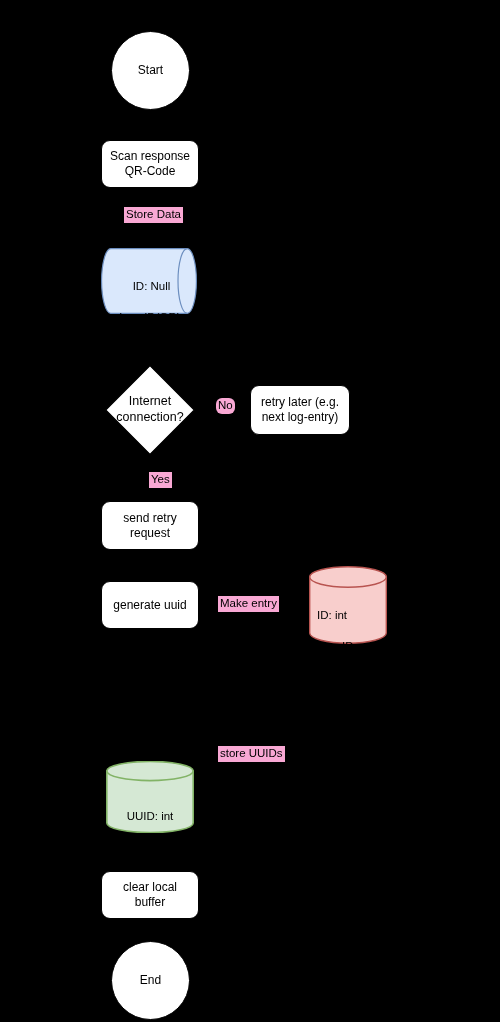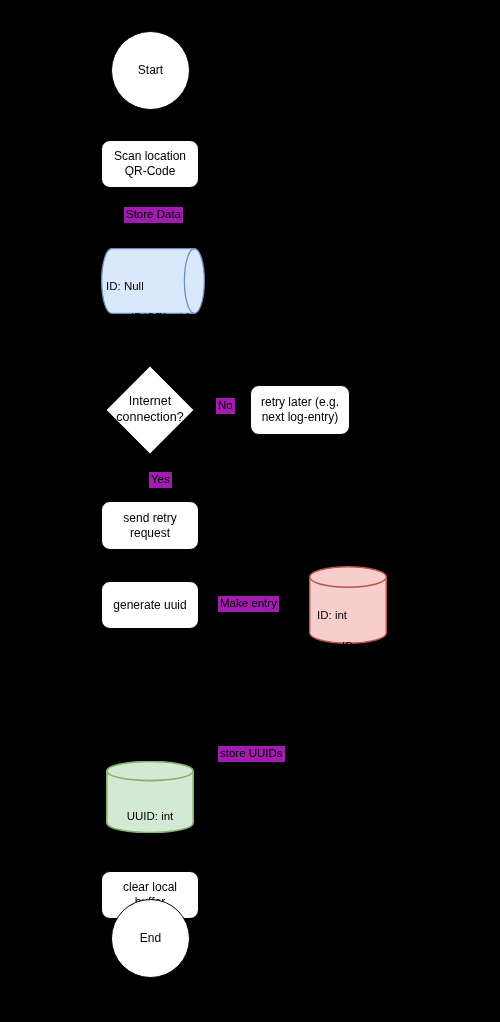--- a/index.html
+++ b/index.html
@@ -63,21 +63,21 @@
     align-items: center;
     justify-content: center;
     text-align: center;
     color: #000000;
     font-size: 12.5px;
     line-height: 1.25;
   }
   
   .edge-label {
     position: absolute;
-    background: #a21caf;
+    background: #f9a8d4;
     color: #000000;
     font-size: 11.5px;
     line-height: 1.2;
     padding: 1px 2px;
     white-space: nowrap;
   }
   
   .cylinder {
     position: absolute;
   }
@@ -107,49 +107,49 @@
 </head>
 <body>
 
 <div id="canvas">
 
   <div class="node terminator" style="left:111px; top:31px; width:79px; height:79px;">
     <span>Start</span>
   </div>
 
   <div class="node process" style="left:101px; top:140px; width:98px; height:48px;">
-    <span>Scan location QR-Code</span>
+    <span>Scan response QR-Code</span>
   </div>
 
   <div class="edge-label" style="left:124px; top:207px;">
     <span>Store Data</span>
   </div>
 
-  <div class="cylinder" style="left:101px; top:248px; width:104px; height:66px;">
+  <div class="cylinder" style="left:101px; top:248px; width:96px; height:66px;text-align:center;">
     <svg viewBox="0 0 98 66" preserveAspectRatio="none">
       <path d="M 10 0.6 L 88 0.6 A 9.4 32.4 0 0 1 88 65.4 L 10 65.4 A 9.4 32.4 0 0 1 10 0.6 Z" fill="#dae8fc" stroke="#6c8ebf" stroke-width="1.2"></path>
       <path d="M 88 0.6 A 9.4 32.4 0 0 0 88 65.4" fill="none" stroke="#6c8ebf" stroke-width="1.2"></path>
     </svg>
     <div class="cyl-text" style="left:5px; top:15px;">
       <div>ID: Null</div>
       <div>Loc_ID(QR): string</div>
       <div>timestamp</div>
     </div>
   </div>
 
   <div class="diamond-wrap" style="left:105px; top:365px; width:90px; height:90px;">
     <svg class="diamond-shape" viewBox="0 0 90 90" preserveAspectRatio="none">
       <polygon points="45,0.7 89.3,45 45,89.3 0.7,45" fill="#ffffff" stroke="#000000" stroke-width="1.2"></polygon>
     </svg>
     <div class="diamond-label">
       <span>Internet connection?</span>
     </div>
   </div>
 
-  <div class="edge-label" style="left:216px; top:398px;">
+  <div class="edge-label" style="left:216px; top:398px;border-radius:6px;">
     <span>No</span>
   </div>
 
   <div class="node process" style="left:250px; top:385px; width:100px; height:50px;text-align:center;">
     <span>retry later (e.g. next log-entry)</span>
   </div>
 
   <div class="edge-label" style="left:138px; top:472px;margin-left:11px;">
     <span>Yes</span>
   </div>
@@ -190,17 +190,17 @@
     </svg>
     <div class="cyl-text centered" style="padding-top:20px;">
       <span>UUID: int</span>
     </div>
   </div>
 
   <div class="node process" style="left:101px; top:871px; width:98px; height:48px;">
     <span>clear local buffer</span>
   </div>
 
-  <div class="node terminator" style="left:111px; top:899px; width:79px; height:79px;">
+  <div class="node terminator" style="left:111px; top:941px; width:79px; height:79px;">
     <span>End</span>
   </div>
 
 </div>
 
 </body></html>

